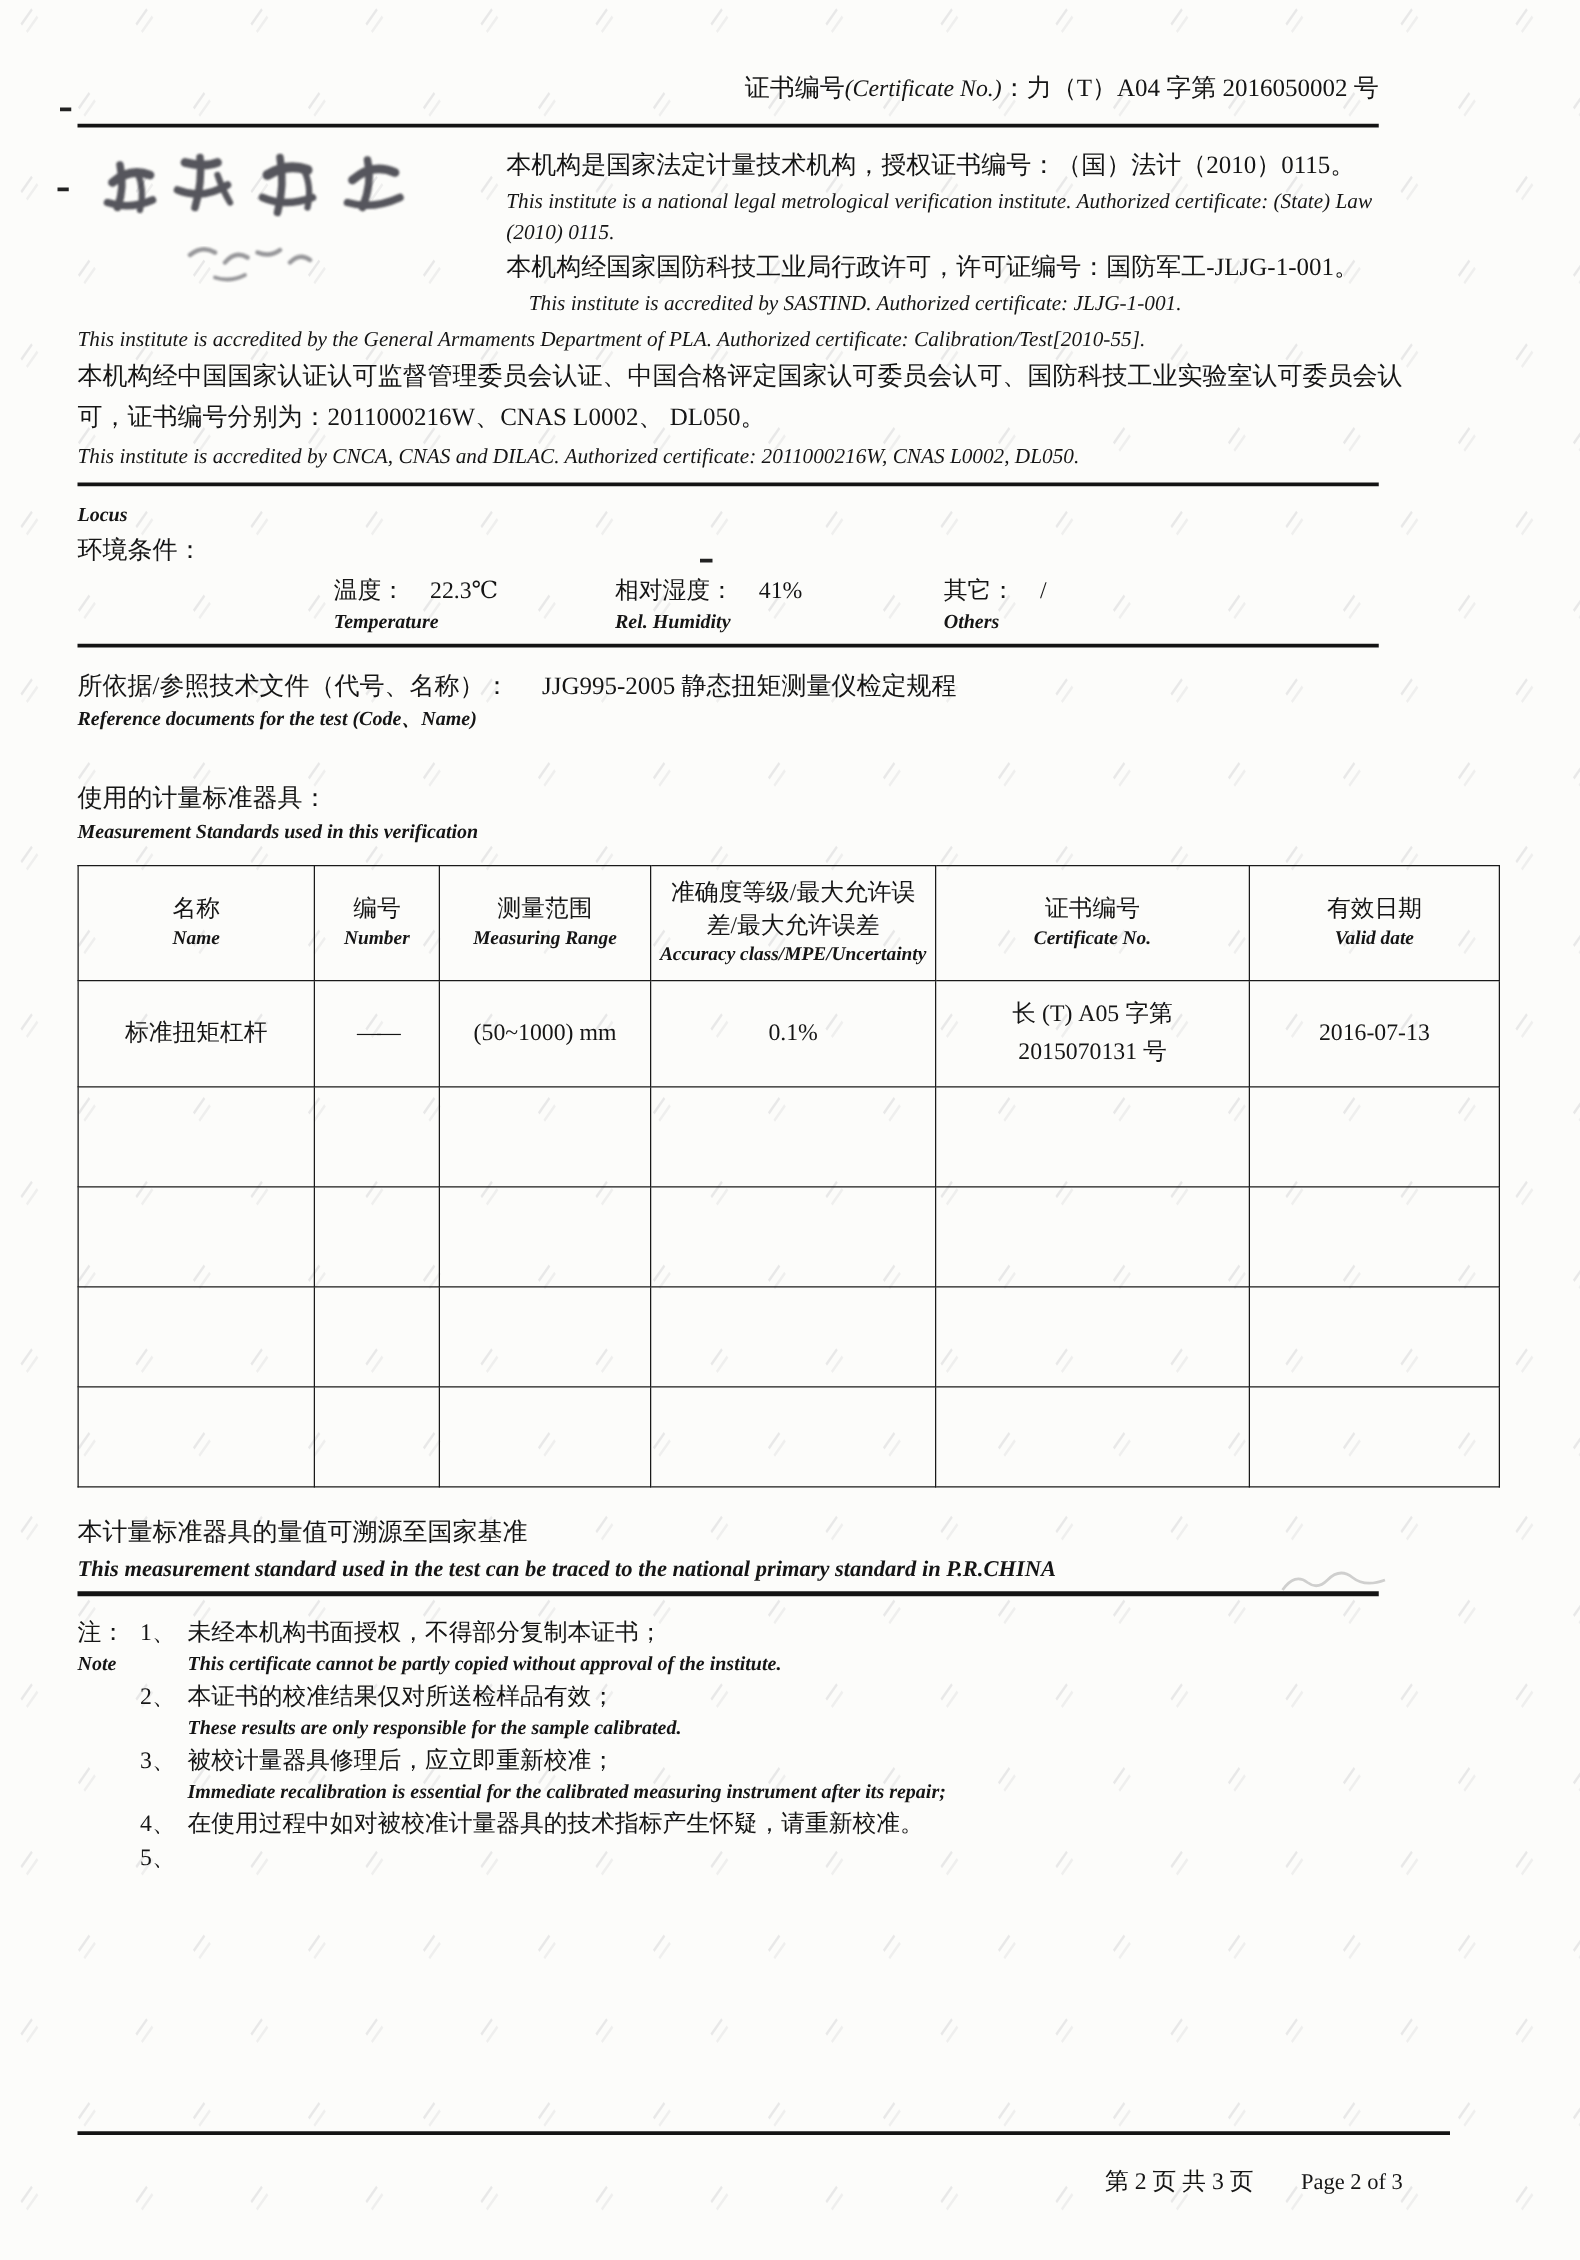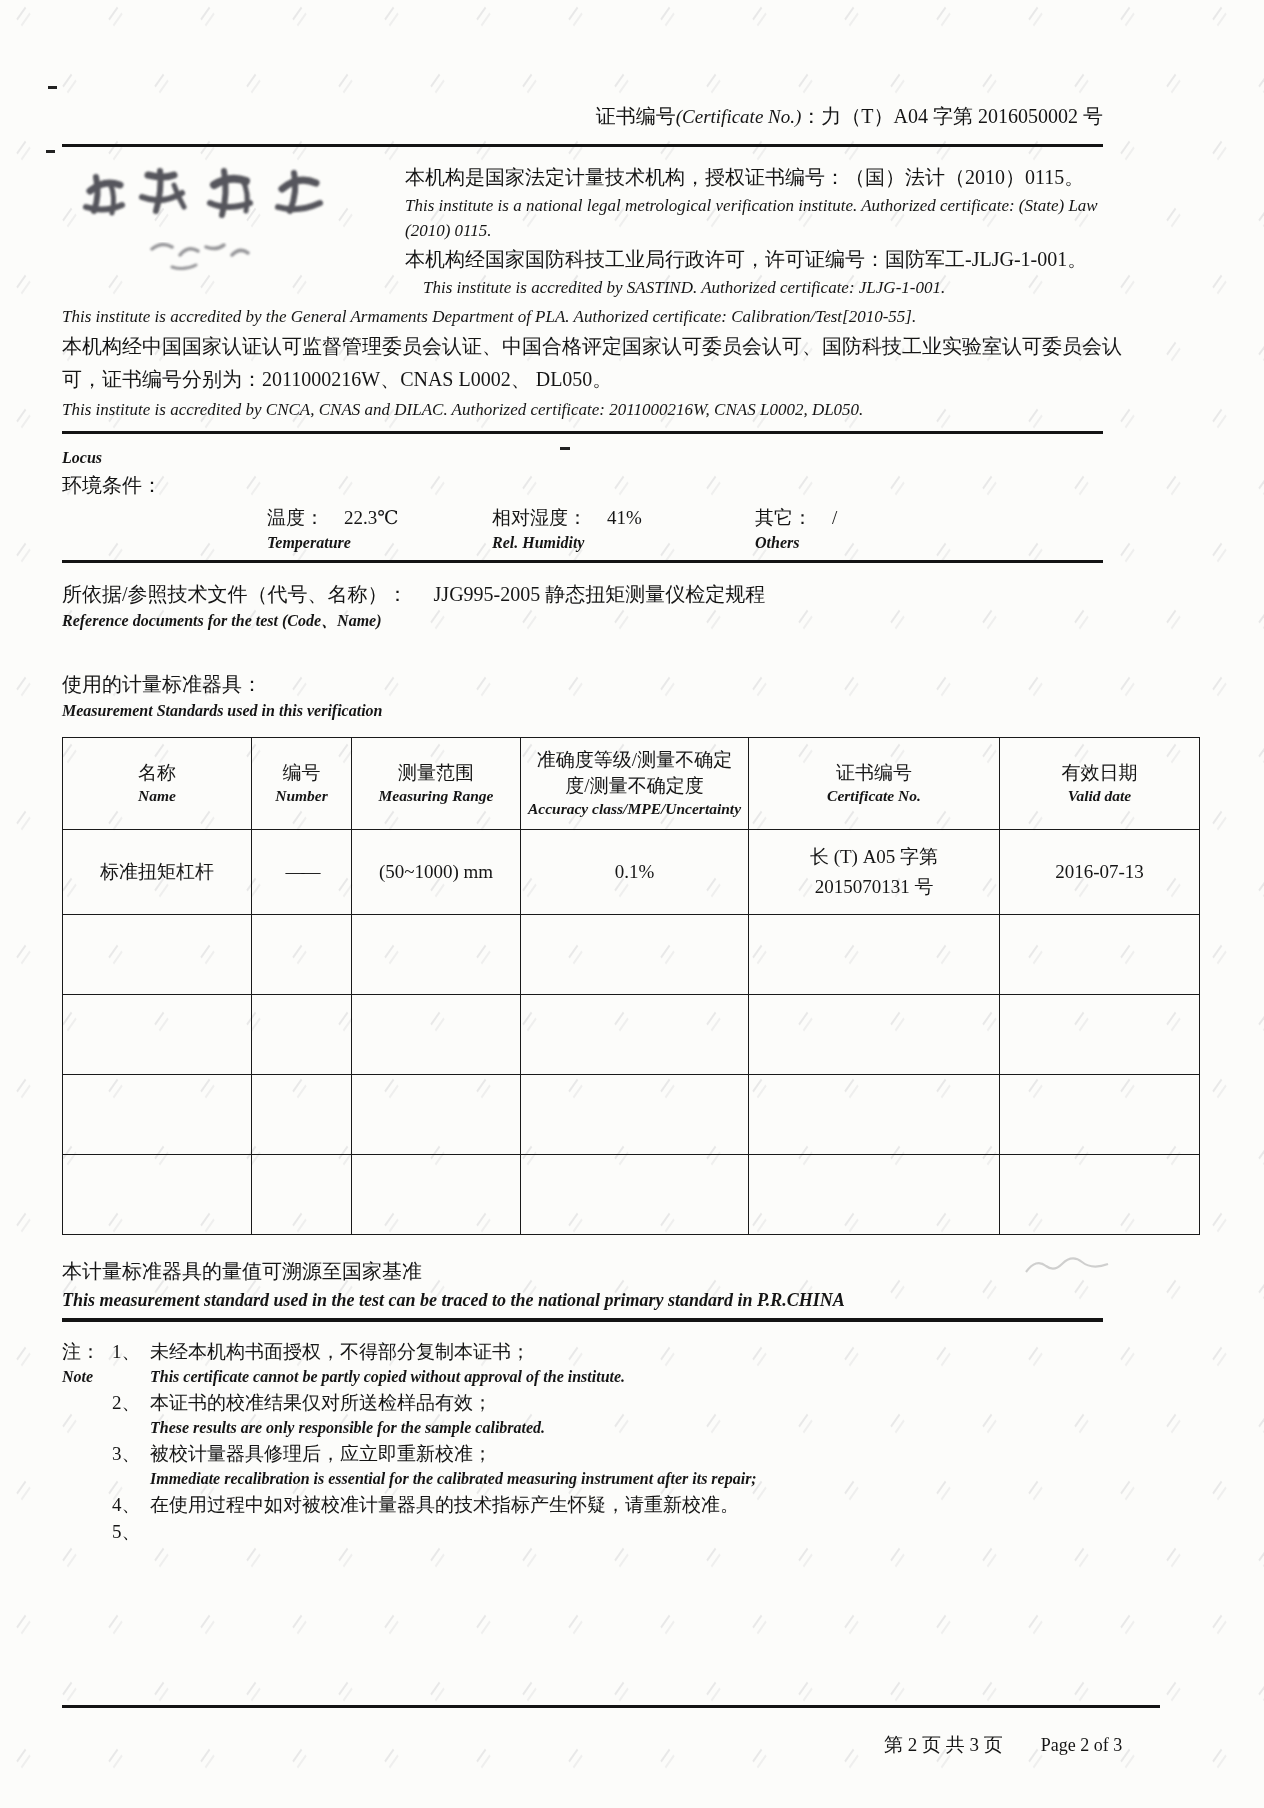--- a/index.html
+++ b/index.html
@@ -13,21 +13,21 @@
     font-family:"Liberation Serif","DejaVu Serif",serif;
     overflow:hidden;
   }
   .wm{ position:absolute; inset:0; pointer-events:none; }
   .wm-mark{
     position:absolute; width:15px; height:9px;
     border-top:2px solid rgba(70,70,85,.10);
     border-bottom:2px solid rgba(70,70,85,.07);
     transform:rotate(-55deg) skewX(-18deg);
   }
-  .content{ position:relative; padding:30px 64px 0 62px;margin-top:45px; }
+  .content{ position:relative; padding:30px 64px 0 62px; }
 
   .cn{ font-size:20px; }
   .en-i{ font-style:italic; font-size:17px; }
   .en-b{ font-style:italic; font-weight:bold; font-size:16px; }
 
   .hr{ background:#141414; }
   .hr-header{ height:3px; margin-top:12px; width:1041px; }
   .hr-mid{ height:3px; margin-top:8px; width:1041px; }
   .hr-env{ height:2.5px; margin-top:6px; width:1041px; }
   .hr-trace{ height:4px; margin-top:4px; width:1041px; }
@@ -597,21 +597,21 @@
         </th>
         <th>
           <div class="th-cn">编号</div>
           <div class="th-en">Number</div>
         </th>
         <th>
           <div class="th-cn">测量范围</div>
           <div class="th-en">Measuring Range</div>
         </th>
         <th>
-          <div class="th-cn">准确度等级/测量不确定度/测量不确定度</div>
+          <div class="th-cn">准确度等级/最大允许误差/最大允许误差</div>
           <div class="th-en">Accuracy class/MPE/Uncertainty</div>
         </th>
         <th>
           <div class="th-cn">证书编号</div>
           <div class="th-en">Certificate No.</div>
         </th>
         <th>
           <div class="th-cn">有效日期</div>
           <div class="th-en">Valid date</div>
         </th>

